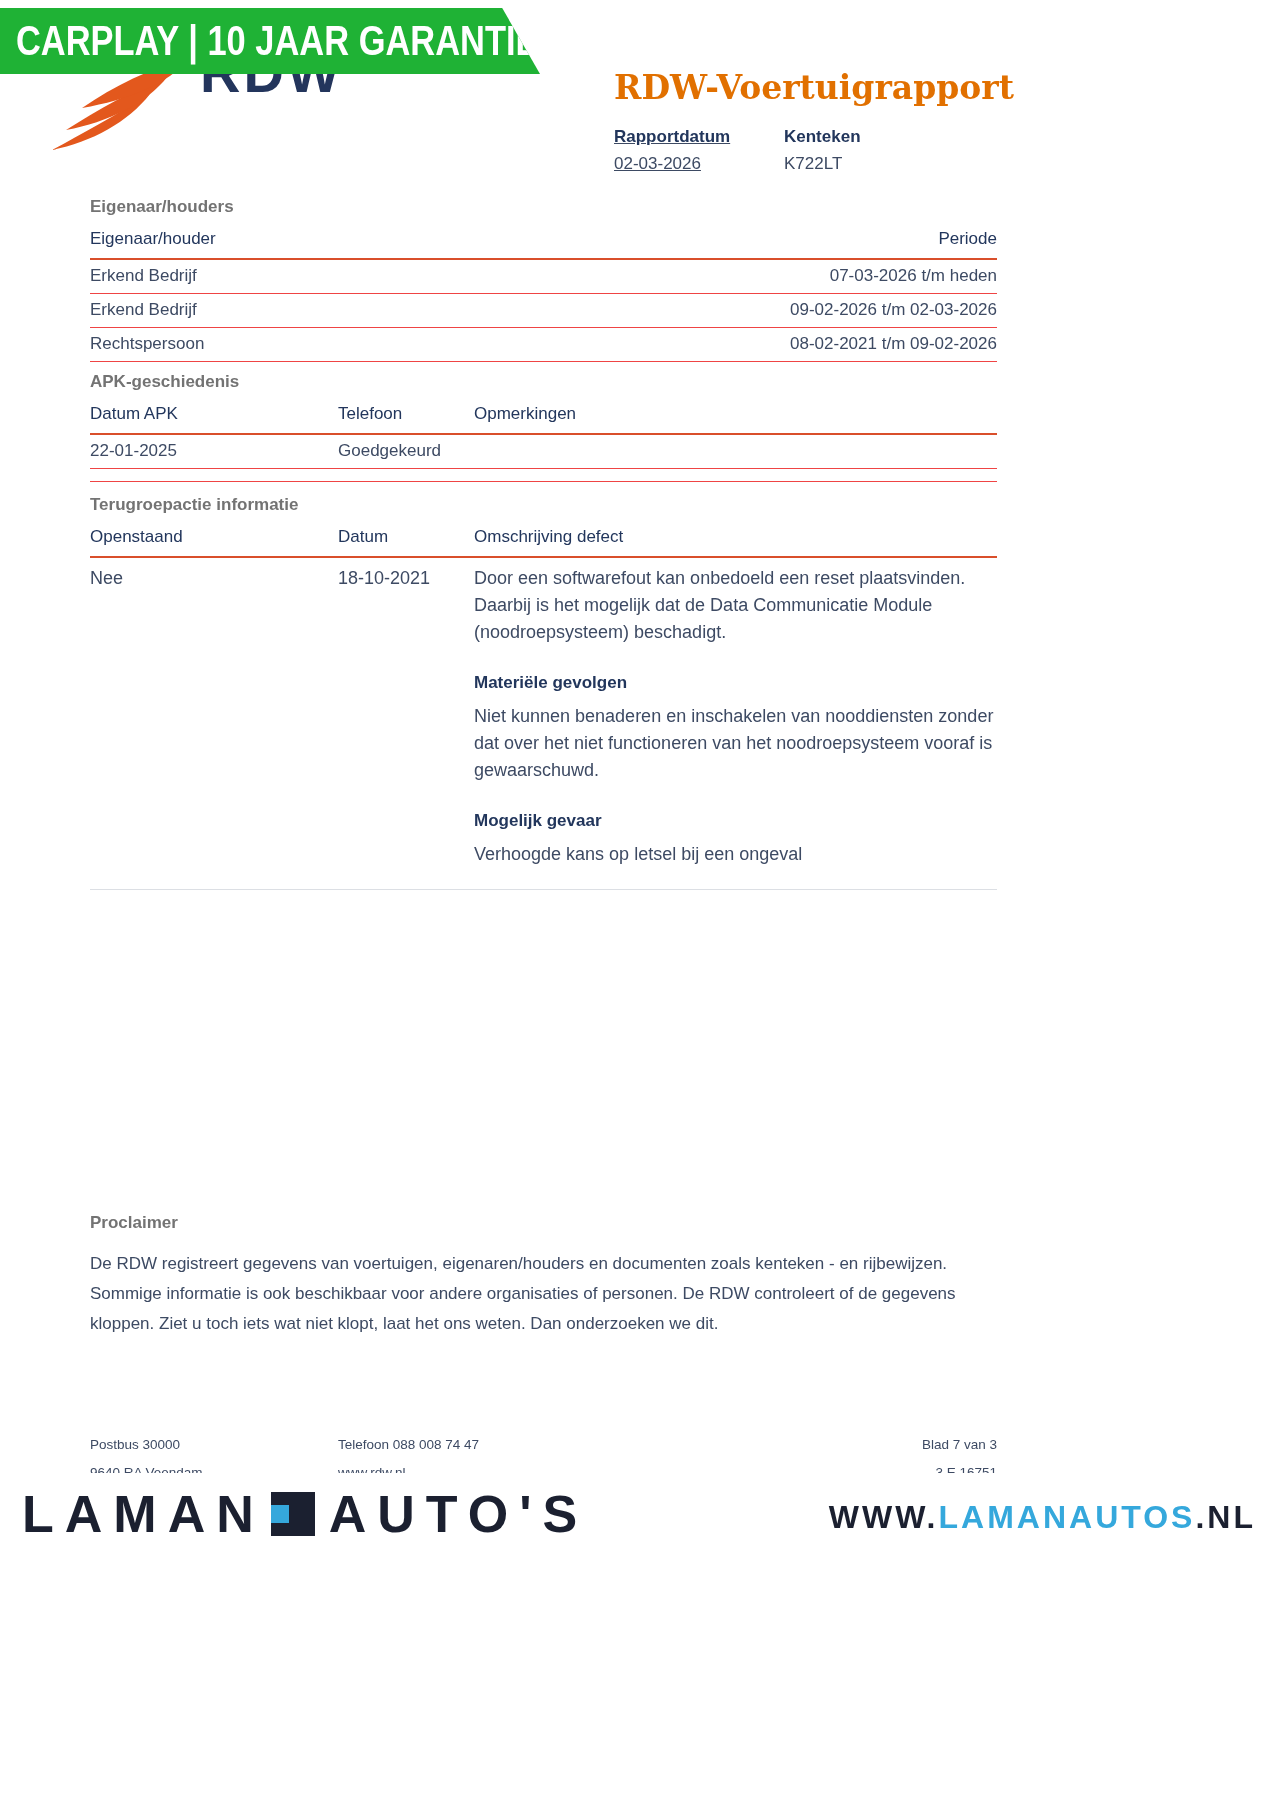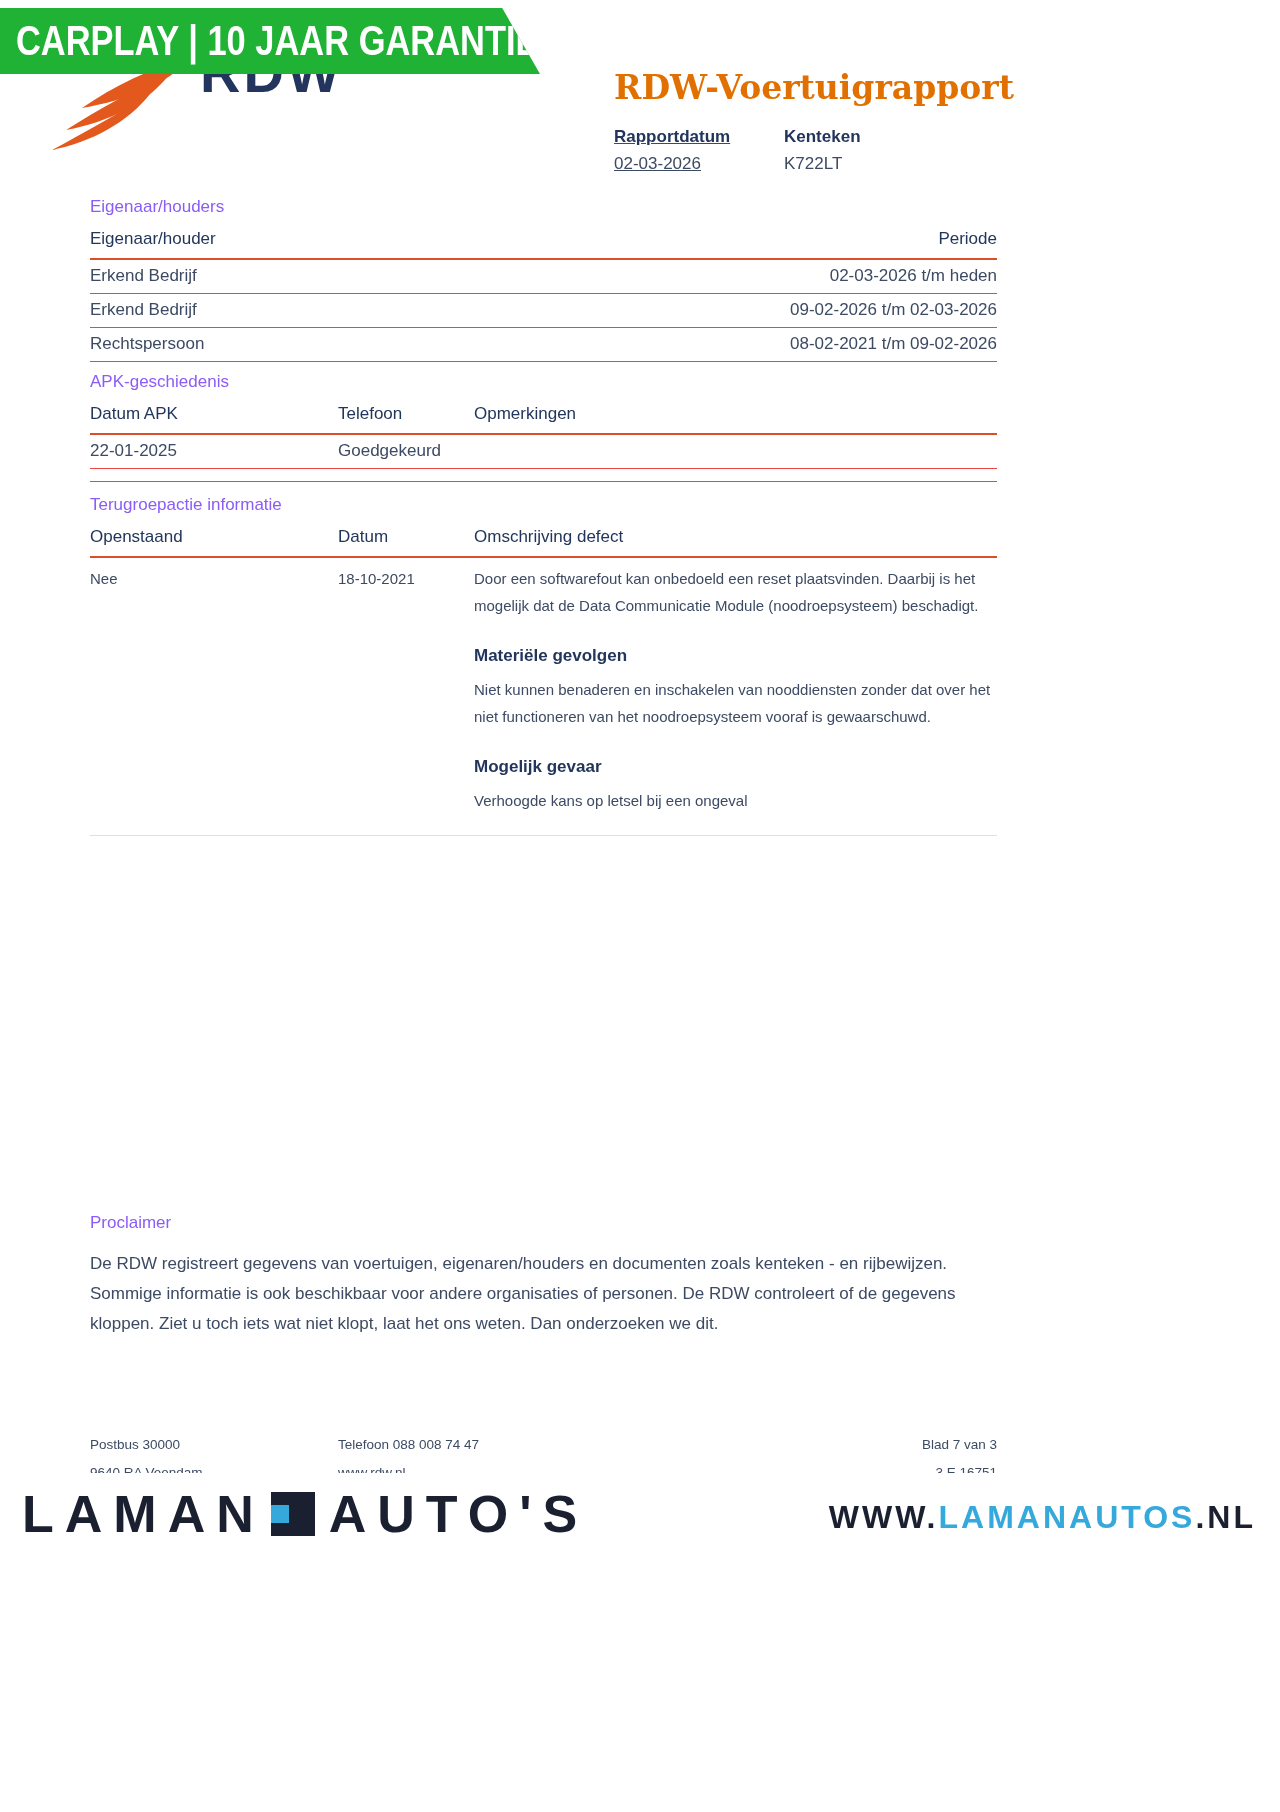--- a/index.html
+++ b/index.html
@@ -35,26 +35,26 @@
     font-family:"DejaVu Serif", serif; font-weight:600; font-size:33px;
     color:#e17000; white-space:nowrap;
   }
   .report-meta { display:flex; margin-top:20px; }
   .meta-col1 { width:170px;text-decoration:underline; }
   .meta-label { font-weight:bold; color:#22365c; font-size:17px; }
   .meta-value { margin-top:7px; font-size:17px; color:#3d4a63; }
 
   
   .section { position:absolute; left:90px; width:907px; }
-  .section-title { color:#8b5cf6; font-size:17px; font-weight:normal; margin-bottom:12px; }
+  .section-title { color:#737373; font-size:17px; font-weight:bold; margin-bottom:12px; }
   .th { font-weight:normal; color:#22365c; font-size:17px; }
   .rule-orange { border-bottom:2px solid #d94f2b; }
   .row-line { border-bottom:1px solid #ef4444; }
   .grid3 { display:grid; grid-template-columns:248px 136px 1fr; align-items:start; }
-  .body-text { font-size:15px; color:#3d4a63; line-height:27px; }
+  .body-text { font-size:18px; color:#3d4a63; line-height:27px; }
 
   
   #owners { top:197px; }
   .owners-head { display:flex; justify-content:space-between; padding-bottom:9px; }
   .owners-row { display:flex; justify-content:space-between; padding:6px 0 7px; font-size:17px; }
 
   
   #apk { top:372px; }
   .apk-head { padding-bottom:9px; }
   .apk-row { padding:6px 0 7px; font-size:17px; }
@@ -128,21 +128,21 @@
   </div>
 
   <div class="section" id="owners">
     <div class="section-title">Eigenaar/houders</div>
     <div class="owners-head rule-orange">
       <span class="th">Eigenaar/houder</span>
       <span class="th">Periode</span>
     </div>
     <div class="owners-row row-line">
       <span>Erkend Bedrijf</span>
-      <span>02-03-2026 t/m heden</span>
+      <span>07-03-2026 t/m heden</span>
     </div>
     <div class="owners-row row-line">
       <span>Erkend Bedrijf</span>
       <span>09-02-2026 t/m 02-03-2026</span>
     </div>
     <div class="owners-row row-line">
       <span>Rechtspersoon</span>
       <span>08-02-2021 t/m 09-02-2026</span>
     </div>
   </div>

